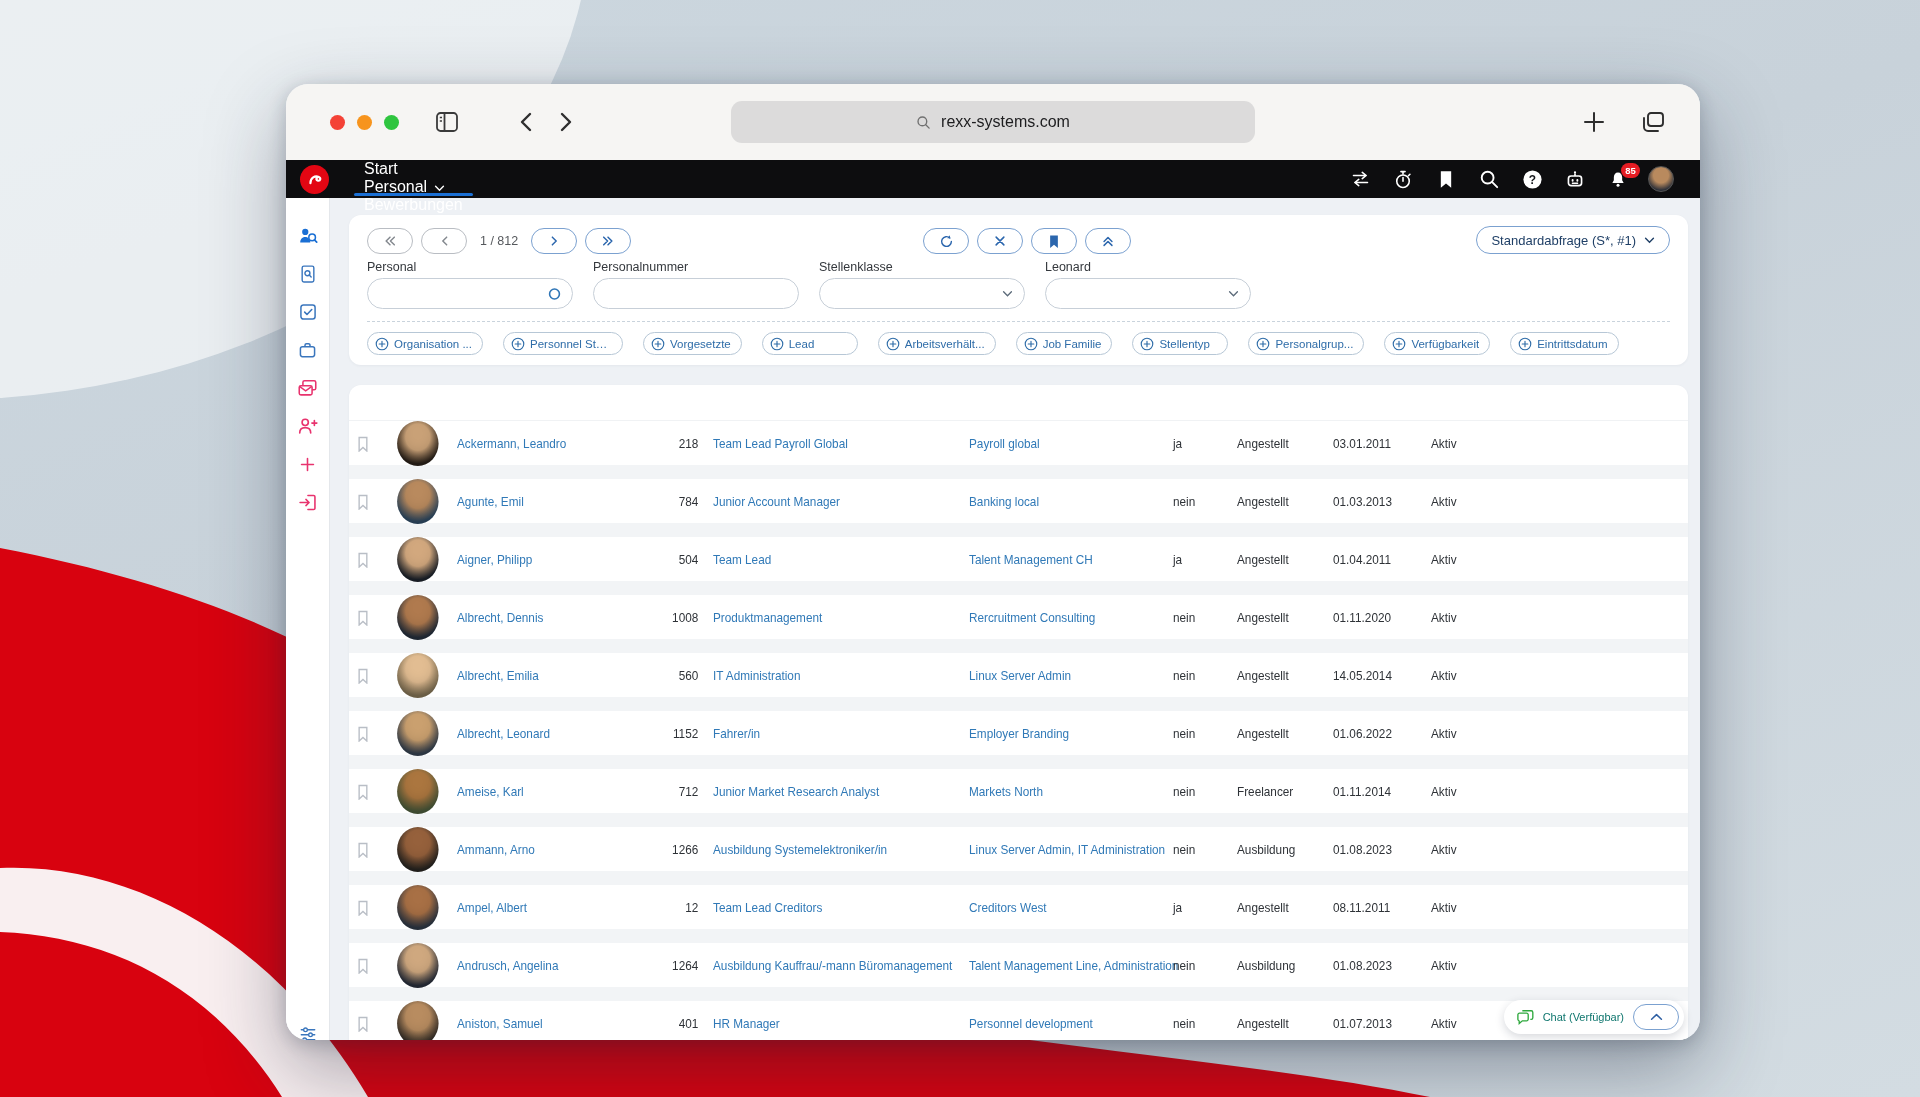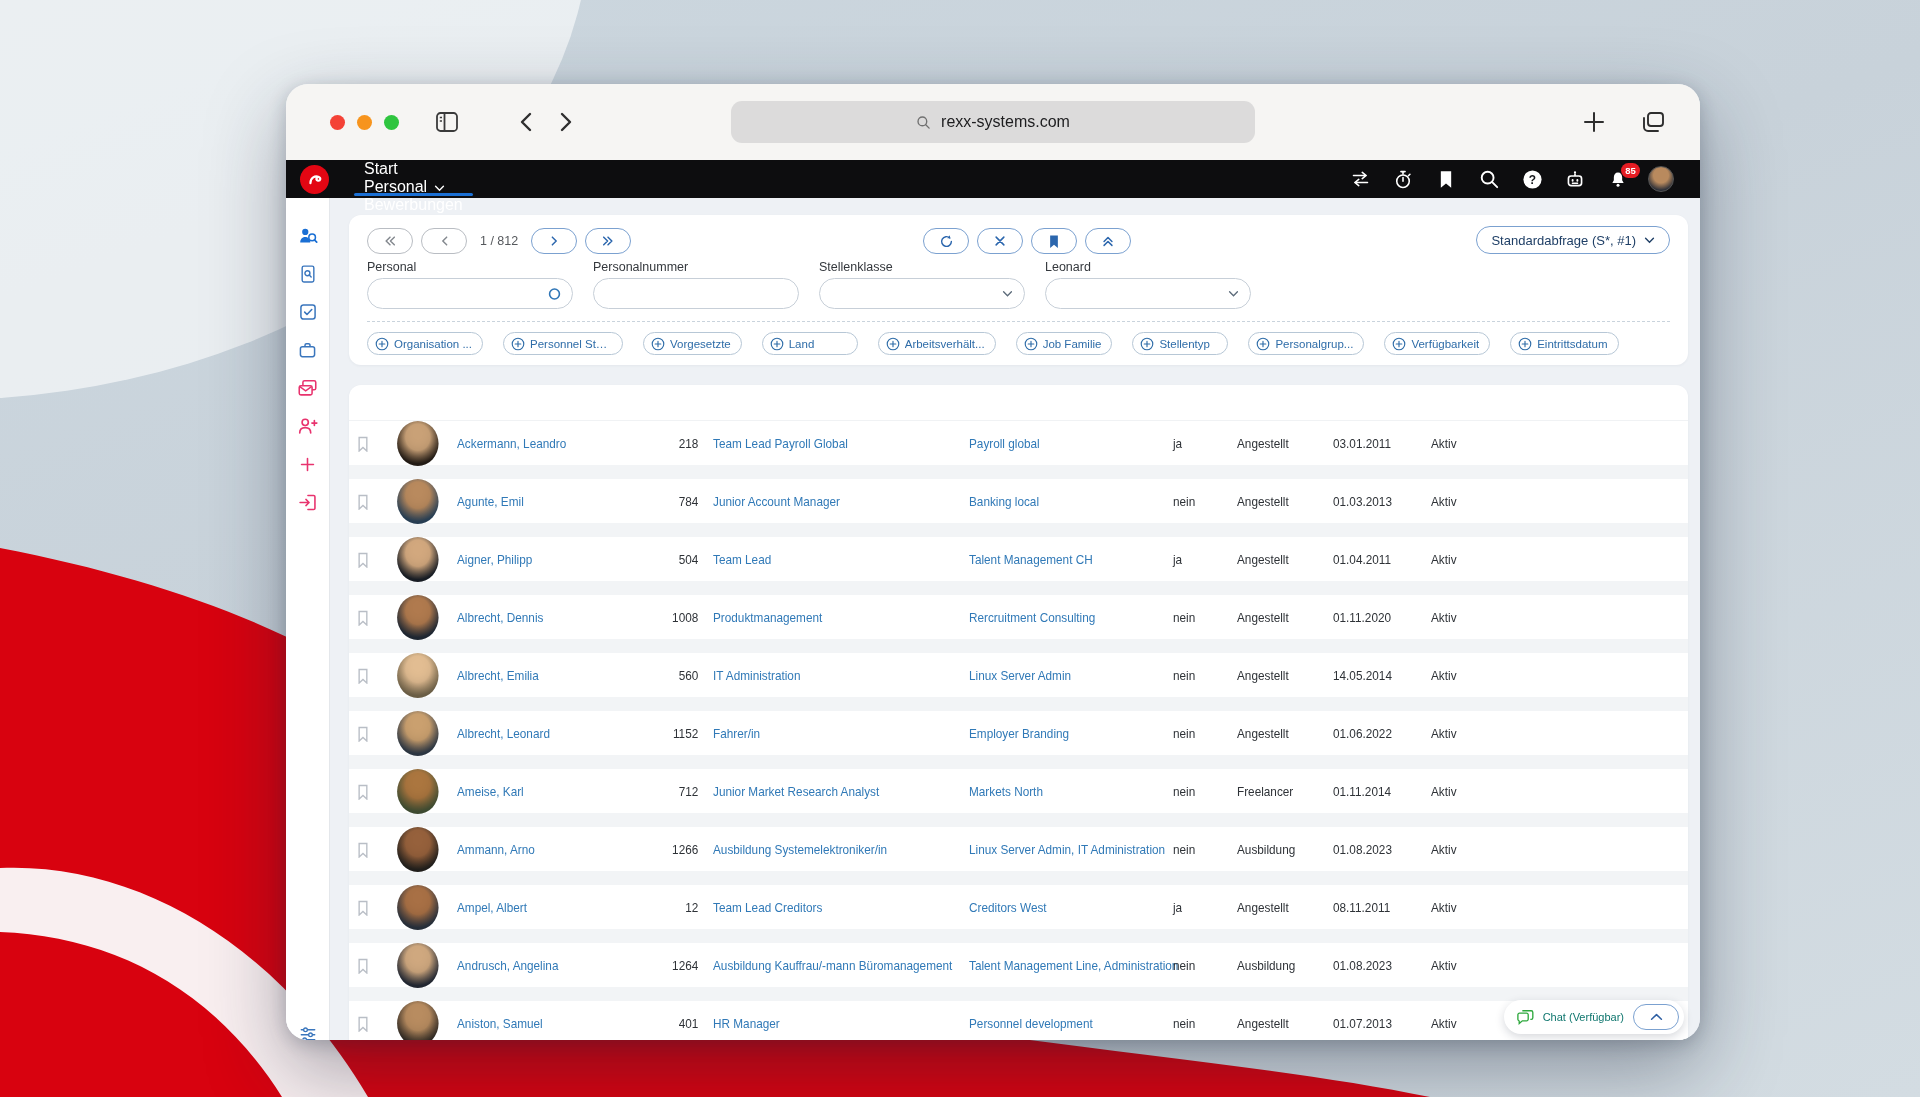--- a/index.html
+++ b/index.html
@@ -438,21 +438,21 @@
                 <circle cx="8" cy="8" r="6.6" fill="none" stroke="#2e6ca8" stroke-width="1.3"></circle>
                 <path d="M8 4.8 v6.4 M4.8 8 h6.4" stroke="#2e6ca8" stroke-width="1.3" stroke-linecap="round"></path>
               </svg>
               <span>Vorgesetzte</span>
             </button>
             <button class="chip">
               <svg width="14" height="14" viewBox="0 0 16 16" style="flex:0 0 auto;">
                 <circle cx="8" cy="8" r="6.6" fill="none" stroke="#2e6ca8" stroke-width="1.3"></circle>
                 <path d="M8 4.8 v6.4 M4.8 8 h6.4" stroke="#2e6ca8" stroke-width="1.3" stroke-linecap="round"></path>
               </svg>
-              <span>Land</span>
+              <span>Lead</span>
             </button>
             <button class="chip">
               <svg width="14" height="14" viewBox="0 0 16 16" style="flex:0 0 auto;">
                 <circle cx="8" cy="8" r="6.6" fill="none" stroke="#2e6ca8" stroke-width="1.3"></circle>
                 <path d="M8 4.8 v6.4 M4.8 8 h6.4" stroke="#2e6ca8" stroke-width="1.3" stroke-linecap="round"></path>
               </svg>
               <span>Arbeitsverhält...</span>
             </button>
             <button class="chip">
               <svg width="14" height="14" viewBox="0 0 16 16" style="flex:0 0 auto;">

